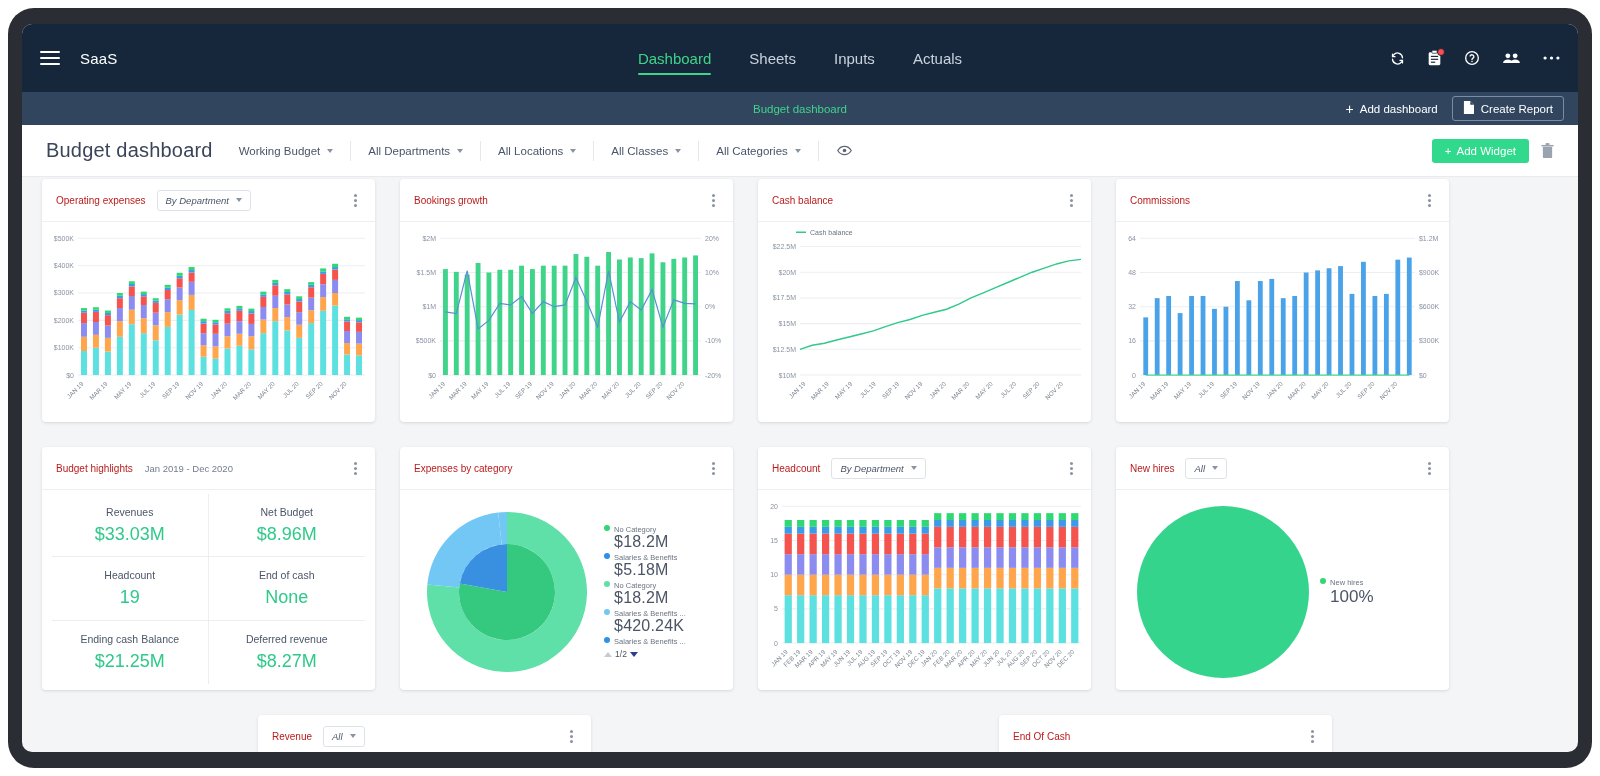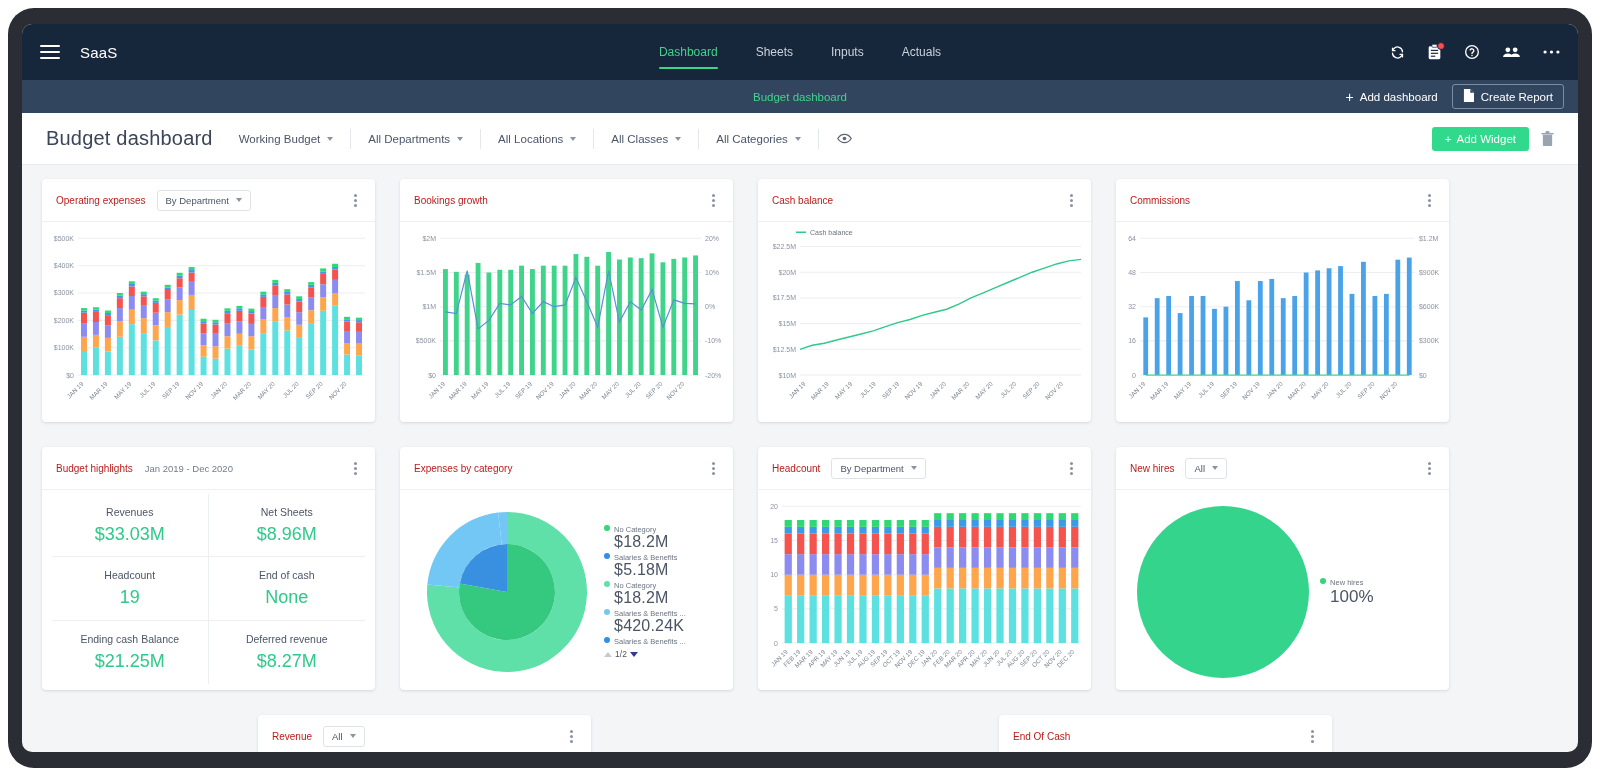--- a/index.html
+++ b/index.html
@@ -19,30 +19,30 @@
   .screen {
     width: 100%; height: 100%;
     background: #f4f5f7;
     border-radius: 10px;
     overflow: hidden;
     position: relative;
   }
 
   
   .topnav {
-    height: 56px; background: #17273b;
+    height: 68px; background: #17273b;
     display: flex; align-items: center;
     padding: 0 18px;
     position: relative;
   }
   .hamburger { width: 20px; height: 14px; display: flex; flex-direction: column; justify-content: space-between; cursor: pointer; }
   .hamburger i { display: block; height: 2px; background: #ffffff; border-radius: 1px; }
   .brand { color: #ffffff; font-size: 15px; margin-left: 20px; letter-spacing: .2px; }
   .navtabs { position: absolute; left: 0; right: 0; display: flex; justify-content: center; gap: 38px; height: 52px; align-items: center; }
-  .navtab { font-size: 12px; color: #c9d2dd; height: 52px; display: flex; align-items: center; cursor: pointer; position: relative; }
+  .navtab { font-size: 15px; color: #c9d2dd; height: 52px; display: flex; align-items: center; cursor: pointer; position: relative; }
   .navtab.active { color: #3fd48a; }
   .navtab.active::after { content: ""; position: absolute; left: 0; right: 0; bottom: 9px; height: 2px; background: #3fd48a; border-radius: 2px; }
   .navicons { margin-left: auto; display: flex; align-items: center; gap: 22px; position: relative; z-index: 2; }
   .navicon { color: #ffffff; display: flex; align-items: center; position: relative; cursor: pointer; }
   .navicon svg { display: block; }
   .badge-dot { position: absolute; top: -2px; right: -3px; width: 8px; height: 8px; border-radius: 50%; background: #ff4d4d; border: 1px solid #17273b; }
 
   
   .subbar {
     height: 33px; background: #31465e;
@@ -93,21 +93,21 @@
   }
   .card-head {
     height: 43px; display: flex; align-items: center;
     padding: 0 14px; border-bottom: 1px solid #edeff2; flex: 0 0 auto;
   }
   .card-title { font-size: 10px; color: #b91c1c; }
   .card-sub { font-size: 9.5px; color: #737d8c; margin-left: 12px; }
   .select-pill {
     margin-left: 11px; border: 1px solid #dfe3e8; border-radius: 3px;
     font-size: 9.5px; color: #4a5568; padding: 4px 8px;
-    display: flex; align-items: center; gap: 7px; cursor: pointer; white-space: nowrap;
+    display: flex; align-items: center; gap: 7px; cursor: pointer; white-space: nowrap; font-style: italic;
   }
   .kebab { margin-left: auto; display: flex; flex-direction: column; gap: 2px; cursor: pointer; padding: 4px; }
   .kebab i { width: 3px; height: 3px; border-radius: 50%; background: #8a93a3; display: block; }
   .card-body { flex: 1; position: relative; padding: 8px 10px 4px 10px; }
 
   
   .plot { position: absolute; inset: 0; }
   svg.chart { width: 100%; height: 100%; display: block; }
   .tick { font-size: 7px; fill: #8a93a3; font-family: "Liberation Sans", sans-serif; }
   .xtick { font-size: 6.2px; fill: #7a8390; font-family: "Liberation Sans", sans-serif; }
@@ -658,21 +658,21 @@
                 <i></i>
               </span>
         </div>
         <div class="card-body" style="padding:0">
           <div class="hl-grid">
             <div class="hl-cell">
               <span class="hl-label">Revenues</span>
               <span class="hl-value">$33.03M</span>
             </div>
             <div class="hl-cell">
-              <span class="hl-label">Net Sheets</span>
+              <span class="hl-label">Net Budget</span>
               <span class="hl-value">$8.96M</span>
             </div>
             <div class="hl-cell">
               <span class="hl-label">Headcount</span>
               <span class="hl-value">19</span>
             </div>
             <div class="hl-cell">
               <span class="hl-label">End of cash</span>
               <span class="hl-value">None</span>
             </div>

